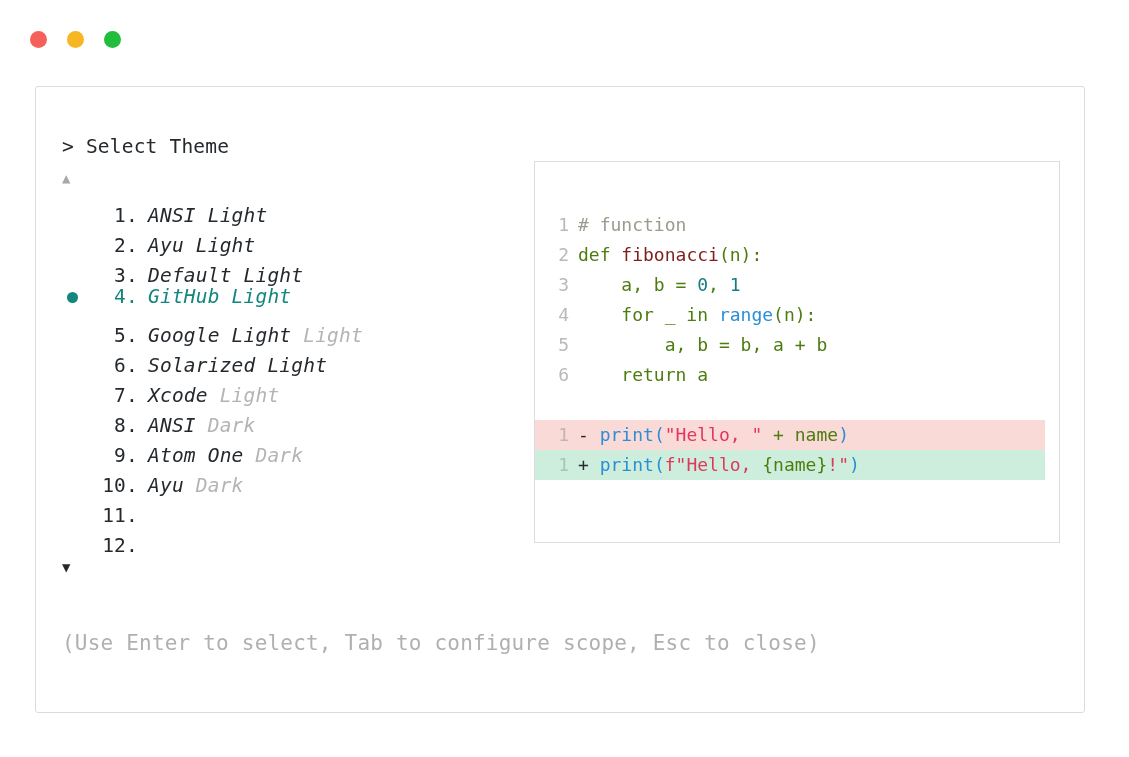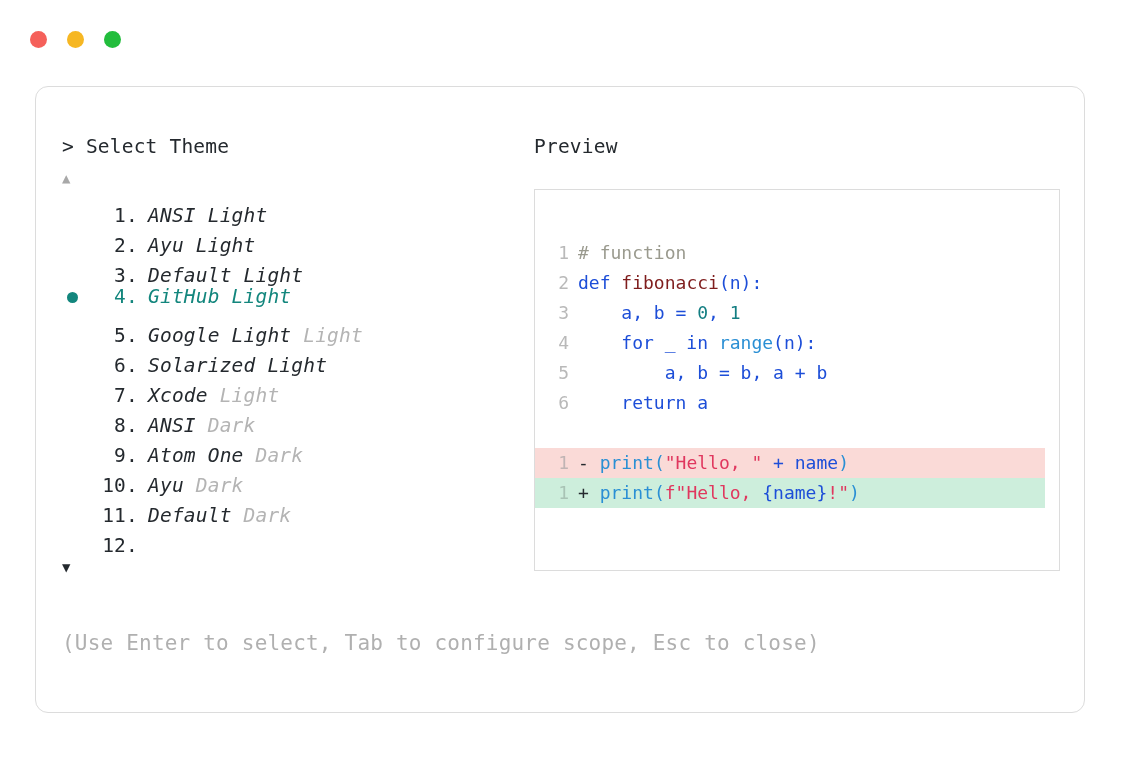--- a/index.html
+++ b/index.html
@@ -35,21 +35,21 @@
 
   
   .panel {
     position: absolute;
     left: 35px;
     top: 86px;
     width: 1050px;
     height: 627px;
     box-sizing: border-box;
     border: 1.5px solid #dcdcdc;
-    border-radius: 13px;
+    border-radius: 3px;
     background: #ffffff;
   }
 
   .panel-inner {
     position: absolute;
     left: 0; top: 0; right: 0; bottom: 0;
   }
 
   
   .left-col {
@@ -173,21 +173,21 @@
   }
   .ln {
     width: 18px;
     flex: 0 0 18px;
     text-align: right;
     color: #b9b9b9;
     margin-right: 9px;
   }
   .code-text { white-space: pre; }
 
-  .tok-plain   { color: #1d4ed8; }
+  .tok-plain   { color: #4d7c0f; }
   .tok-comment { color: #9a9a8e; margin-top: 32px; }
   .tok-func    { color: #7f1d1d; }
   .tok-num     { color: #137e82; }
   .tok-builtin { color: #2a8fd4; }
   .tok-string  { color: #e0375e; }
   .tok-blue    { color: #2a8fd4; }
 
   .code-gap { height: 30px; }
 
   .diff-line { position: relative; }
@@ -225,30 +225,29 @@
           <div class="theme-row"><div class="bullet-cell"></div><div class="num-cell">1.</div><div class="name-cell"><span>ANSI Light</span></div></div>
           <div class="theme-row"><div class="bullet-cell"></div><div class="num-cell">2.</div><div class="name-cell"><span>Ayu Light</span></div></div>
           <div class="theme-row"><div class="bullet-cell"></div><div class="num-cell">3.</div><div class="name-cell"><span>Default Light</span></div></div>
           <div class="theme-row selected"><div class="bullet-cell"><span class="bullet"></span></div><div class="num-cell">4.</div><div class="name-cell"><span>GitHub Light</span></div></div>
           <div class="theme-row"><div class="bullet-cell"></div><div class="num-cell">5.</div><div class="name-cell"><span>Google Light </span><span class="suffix">Light</span></div></div>
           <div class="theme-row"><div class="bullet-cell"></div><div class="num-cell">6.</div><div class="name-cell"><span>Solarized Light</span></div></div>
           <div class="theme-row"><div class="bullet-cell"></div><div class="num-cell">7.</div><div class="name-cell"><span>Xcode </span><span class="suffix">Light</span></div></div>
           <div class="theme-row"><div class="bullet-cell"></div><div class="num-cell">8.</div><div class="name-cell"><span>ANSI </span><span class="suffix">Dark</span></div></div>
           <div class="theme-row"><div class="bullet-cell"></div><div class="num-cell">9.</div><div class="name-cell"><span>Atom One </span><span class="suffix">Dark</span></div></div>
           <div class="theme-row"><div class="bullet-cell"></div><div class="num-cell">10.</div><div class="name-cell"><span>Ayu </span><span class="suffix">Dark</span></div></div>
-          <div class="theme-row"><div class="bullet-cell"></div><div class="num-cell">11.</div><div class="name-cell"><span>Default </span><span class="suffix">Dark</span></div></div>
+          <div class="theme-row"><div class="bullet-cell"></div><div class="num-cell">11.</div></div>
           <div class="theme-row"><div class="bullet-cell"></div><div class="num-cell">12.</div></div>
         </div>
       <div class="scroll-arrow down">▼</div>
     </div>
 
     <div class="hint">(Use Enter to select, Tab to configure scope, Esc to close)</div>
 
     <div class="right-col">
-      <div class="preview-label">Preview</div>
       <div class="preview-box">
         <div class="code" id="code-block">
             <div class="code-line"><div class="ln">1</div><div class="code-text"><span class="tok-comment"># function</span></div></div>
             <div class="code-line"><div class="ln">2</div><div class="code-text"><span class="tok-plain">def </span><span class="tok-func">fibonacci</span><span class="tok-plain">(n):</span></div></div>
             <div class="code-line"><div class="ln">3</div><div class="code-text"><span class="tok-plain">    a, b = </span><span class="tok-num">0</span><span class="tok-plain">, </span><span class="tok-num">1</span></div></div>
             <div class="code-line"><div class="ln">4</div><div class="code-text"><span class="tok-plain">    for _ in </span><span class="tok-builtin">range</span><span class="tok-plain">(n):</span></div></div>
             <div class="code-line"><div class="ln">5</div><div class="code-text"><span class="tok-plain">        a, b = b, a + b</span></div></div>
             <div class="code-line"><div class="ln">6</div><div class="code-text"><span class="tok-plain">    return a</span></div></div>
             <div class="code-gap"></div>
             <div class="code-line diff-line diff-removed"><div class="diff-bg"></div><div class="ln">1</div><div class="code-text"><span class="diff-sign">- </span><span class="tok-blue">print</span><span class="tok-blue">(</span><span class="tok-string">"Hello, "</span><span class="tok-plain"> + name</span><span class="tok-blue">)</span></div></div>

